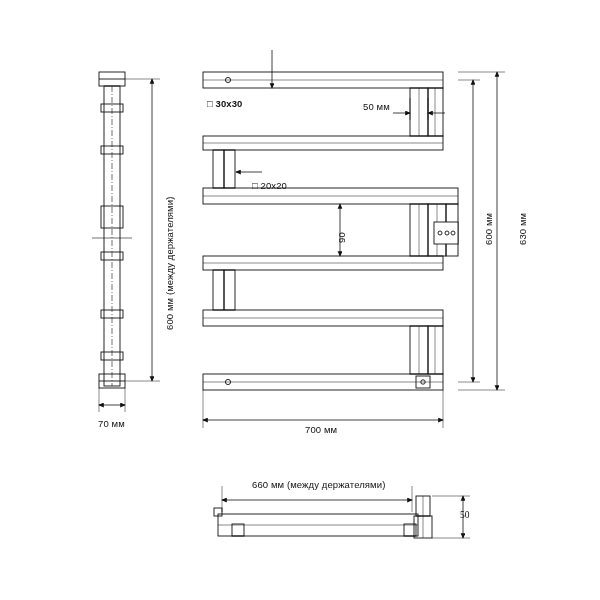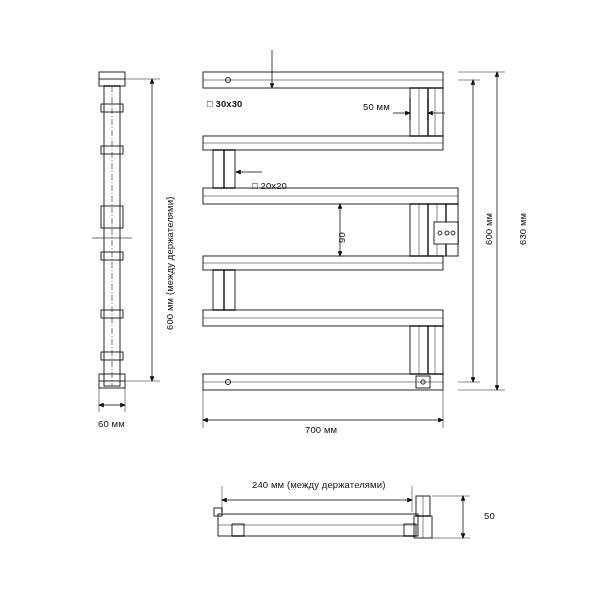--- a/index.html
+++ b/index.html
@@ -192,33 +192,33 @@
 
     <g stroke="#111" fill="none" stroke-width="0.8">
       <line x1="432" y1="496" x2="470" y2="496" stroke-width="0.5"></line>
       <line x1="432" y1="538" x2="470" y2="538" stroke-width="0.5"></line>
       <line x1="463" y1="496" x2="463" y2="538" marker-start="url(#ahs)" marker-end="url(#ah)"></line>
     </g>
   </svg>
 
   <div class="lbl rot" style="left:164px; top:330px;">600 мм (между держателями)</div>
 
-  <div class="lbl" style="left:98px; top:418px;">60 мм</div>
+  <div class="lbl" style="left:98px; top:418px;">70 мм</div>
 
   <div class="lbl" style="left:207px; top:98px;font-weight:bold;">□ 30x30</div>
 
   <div class="lbl" style="left:252px; top:165px;margin-top:15px;">□ 20x20</div>
 
   <div class="lbl" style="left:363px; top:101px;">50 мм</div>
 
   <div class="lbl rot" style="left:336px; top:243px;">90</div>
 
   <div class="lbl rot" style="left:483px; top:245px;">600 мм</div>
 
   <div class="lbl rot" style="left:517px; top:245px;">630 мм</div>
 
   <div class="lbl" style="left:305px; top:424px;">700 мм</div>
 
-  <div class="lbl" style="left:252px; top:479px;">240 мм (между держателями)</div>
-
-  <div class="lbl" style="left:484px; top:510px;">50</div>
+  <div class="lbl" style="left:252px; top:479px;">660 мм (между держателями)</div>
+
+  <div class="lbl" style="left:460px; top:510px;font-family:Liberation Serif, serif;">50</div>
 
 </div>
 
 </body></html>

